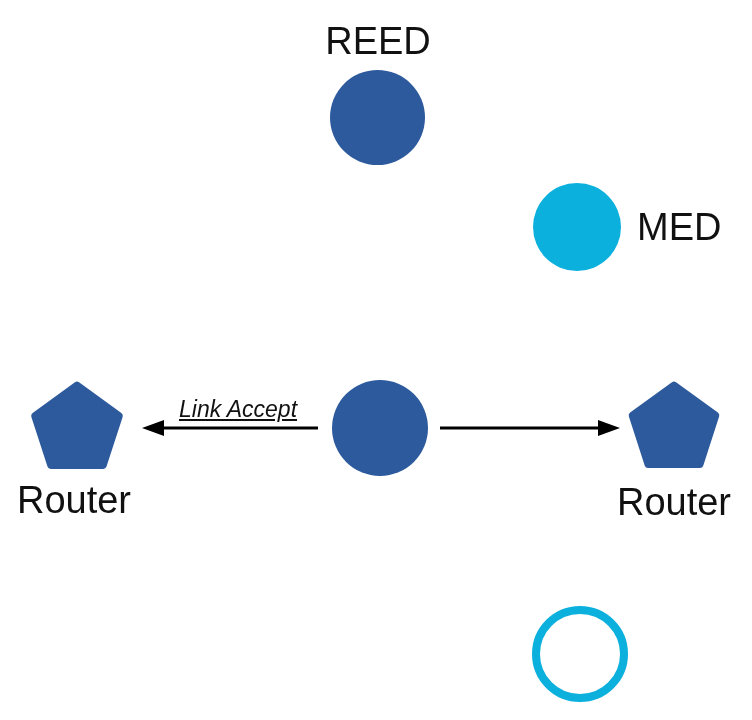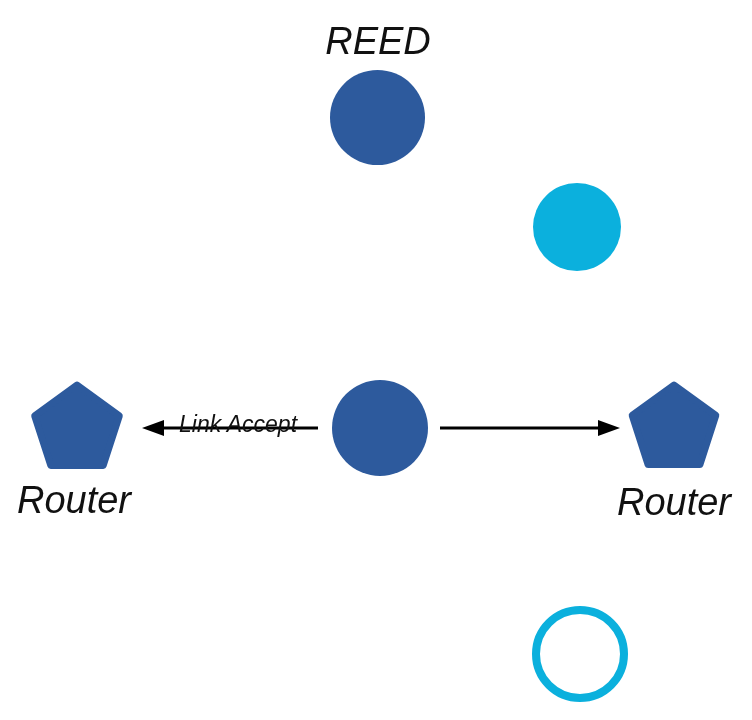--- a/index.html
+++ b/index.html
@@ -17,21 +17,21 @@
     color: #111111;
   }
   .abs { position: absolute; }
 
   .node-label {
     font-size: 38px;
     line-height: 1;
     white-space: nowrap;
     color: #111111;
   }
-  .center-x { transform: translateX(-50%); font-style: italic; }
+  .center-x { transform: translateX(-50%); }
   .center-y { transform: translateY(-50%); }
 
   .circle-node {
     border-radius: 50%;
     background: #2d5a9d;
   }
   .circle-node.cyan { background: #0bb0dd; }
   .circle-node.outlined {
     background: transparent;
     border: 8px solid #0bb0dd;
@@ -86,23 +86,24 @@
 
     <polygon class="pentagon" points="77,385 119.3,415.8 103.2,465.5 50.8,465.5 34.7,415.8"></polygon>
 
     <polygon class="pentagon" points="674,385 715.8,415.4 699.9,464.6 648.1,464.6 632.2,415.4"></polygon>
   </svg>
 
   <div class="abs node-label center-x" style="left:378px; top:22px;">REED</div>
   <div class="abs circle-node" style="left:330px; top:70px; width:95px; height:95px;"></div>
 
   <div class="abs circle-node cyan" style="left:533px; top:183px; width:88px; height:88px;"></div>
+  <div class="abs node-label center-y" style="left:637px; top:227px;">MED</div>
 
   <div class="abs circle-node" style="left:332px; top:380px; width:96px; height:96px;"></div>
 
-  <div class="abs edge-label center-x" style="left:238px; top:413px;">Link Accept</div>
+  <div class="abs edge-label center-x" style="left:238px; top:398px;text-decoration:underline;">Link Accept</div>
 
   <div class="abs node-label center-x" style="left:74px; top:481px;">Router</div>
   <div class="abs node-label center-x" style="left:674px; top:483px;">Router</div>
 
   <div class="abs circle-node outlined" style="left:532px; top:606px; width:96px; height:96px;"></div>
 
 </div>
 
 </body></html>

